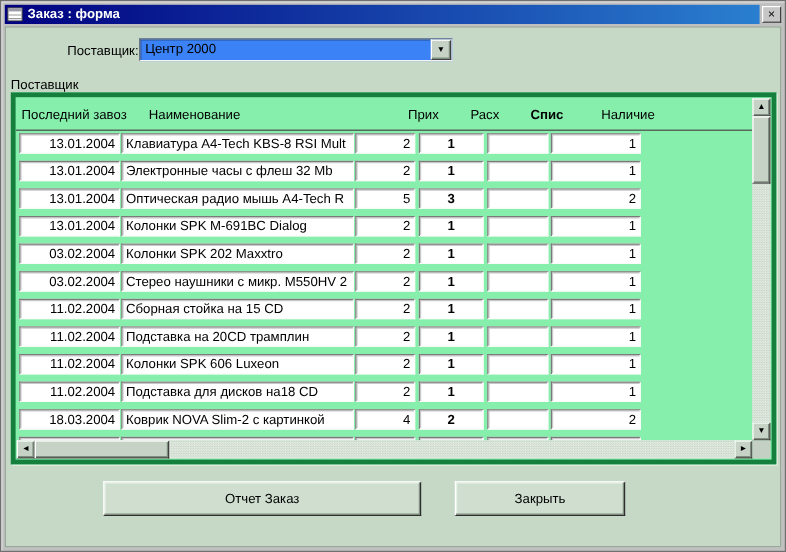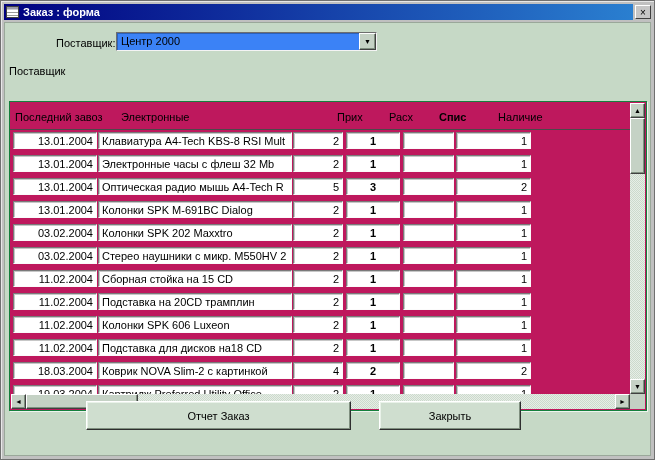--- a/index.html
+++ b/index.html
@@ -38,21 +38,21 @@
   .combo-btn {
     width:17px; background:#c5d2c5;
     border:1px solid; border-color:#ffffff #404040 #404040 #ffffff;
     box-shadow: inset -1px -1px 0 #7f8f7f;
     display:flex; align-items:center; justify-content:center;
     font-size:7px; color:#000;
   }
   
   .subform {
     position:absolute; left:4px; top:54px; width:638px; height:310px;
-    border:1px solid #15803d; box-shadow: 1px 1px 0 #eef4ee; background:#be185d;margin-top:24px;
+    border:4px solid #15803d; box-shadow: 1px 1px 0 #eef4ee; background:#86efac;
   }
   .sf-content { position:absolute; left:0; top:0; right:16px; bottom:16px; overflow:hidden; }
   .sf-header { position:relative; height:28px; border-bottom:1px solid #4a4a4a; }
   .h { position:absolute; top:9px; font-size:11px; white-space:nowrap; }
   .h1{left:5px;} .h2{left:111px;} .h3{left:327px;} .h4{left:379px;} .h5{left:429px;font-weight:bold;} .h6{left:488px;}
   .rows { position:relative; }
   .row { position:relative; height:23px; }
   .cell {
     position:absolute; top:2px; height:17px;
     background:#fff; border:1px solid; border-color:#7a7a7a #fbfbfb #fbfbfb #7a7a7a;
@@ -134,21 +134,21 @@
           <span>▼</span>
         </span>
     </div>
 
     <span class="lbl" style="left:4px; top:42px;">Поставщик</span>
 
     <div class="subform">
       <div class="sf-content">
         <div class="sf-header">
           <span class="h h1">Последний завоз</span>
-          <span class="h h2">Электронные</span>
+          <span class="h h2">Наименование</span>
           <span class="h h3">Прих</span>
           <span class="h h4">Расх</span>
           <span class="h h5">Спис</span>
           <span class="h h6">Наличие</span>
         </div>
         <div class="rows" id="rows">
             <div class="row">
     <span class="cell c-date">13.01.2004</span>
     <span class="cell c-name">Клавиатура A4-Tech KBS-8 RSI Mult</span>
     <span class="cell c-prih">2</span>

